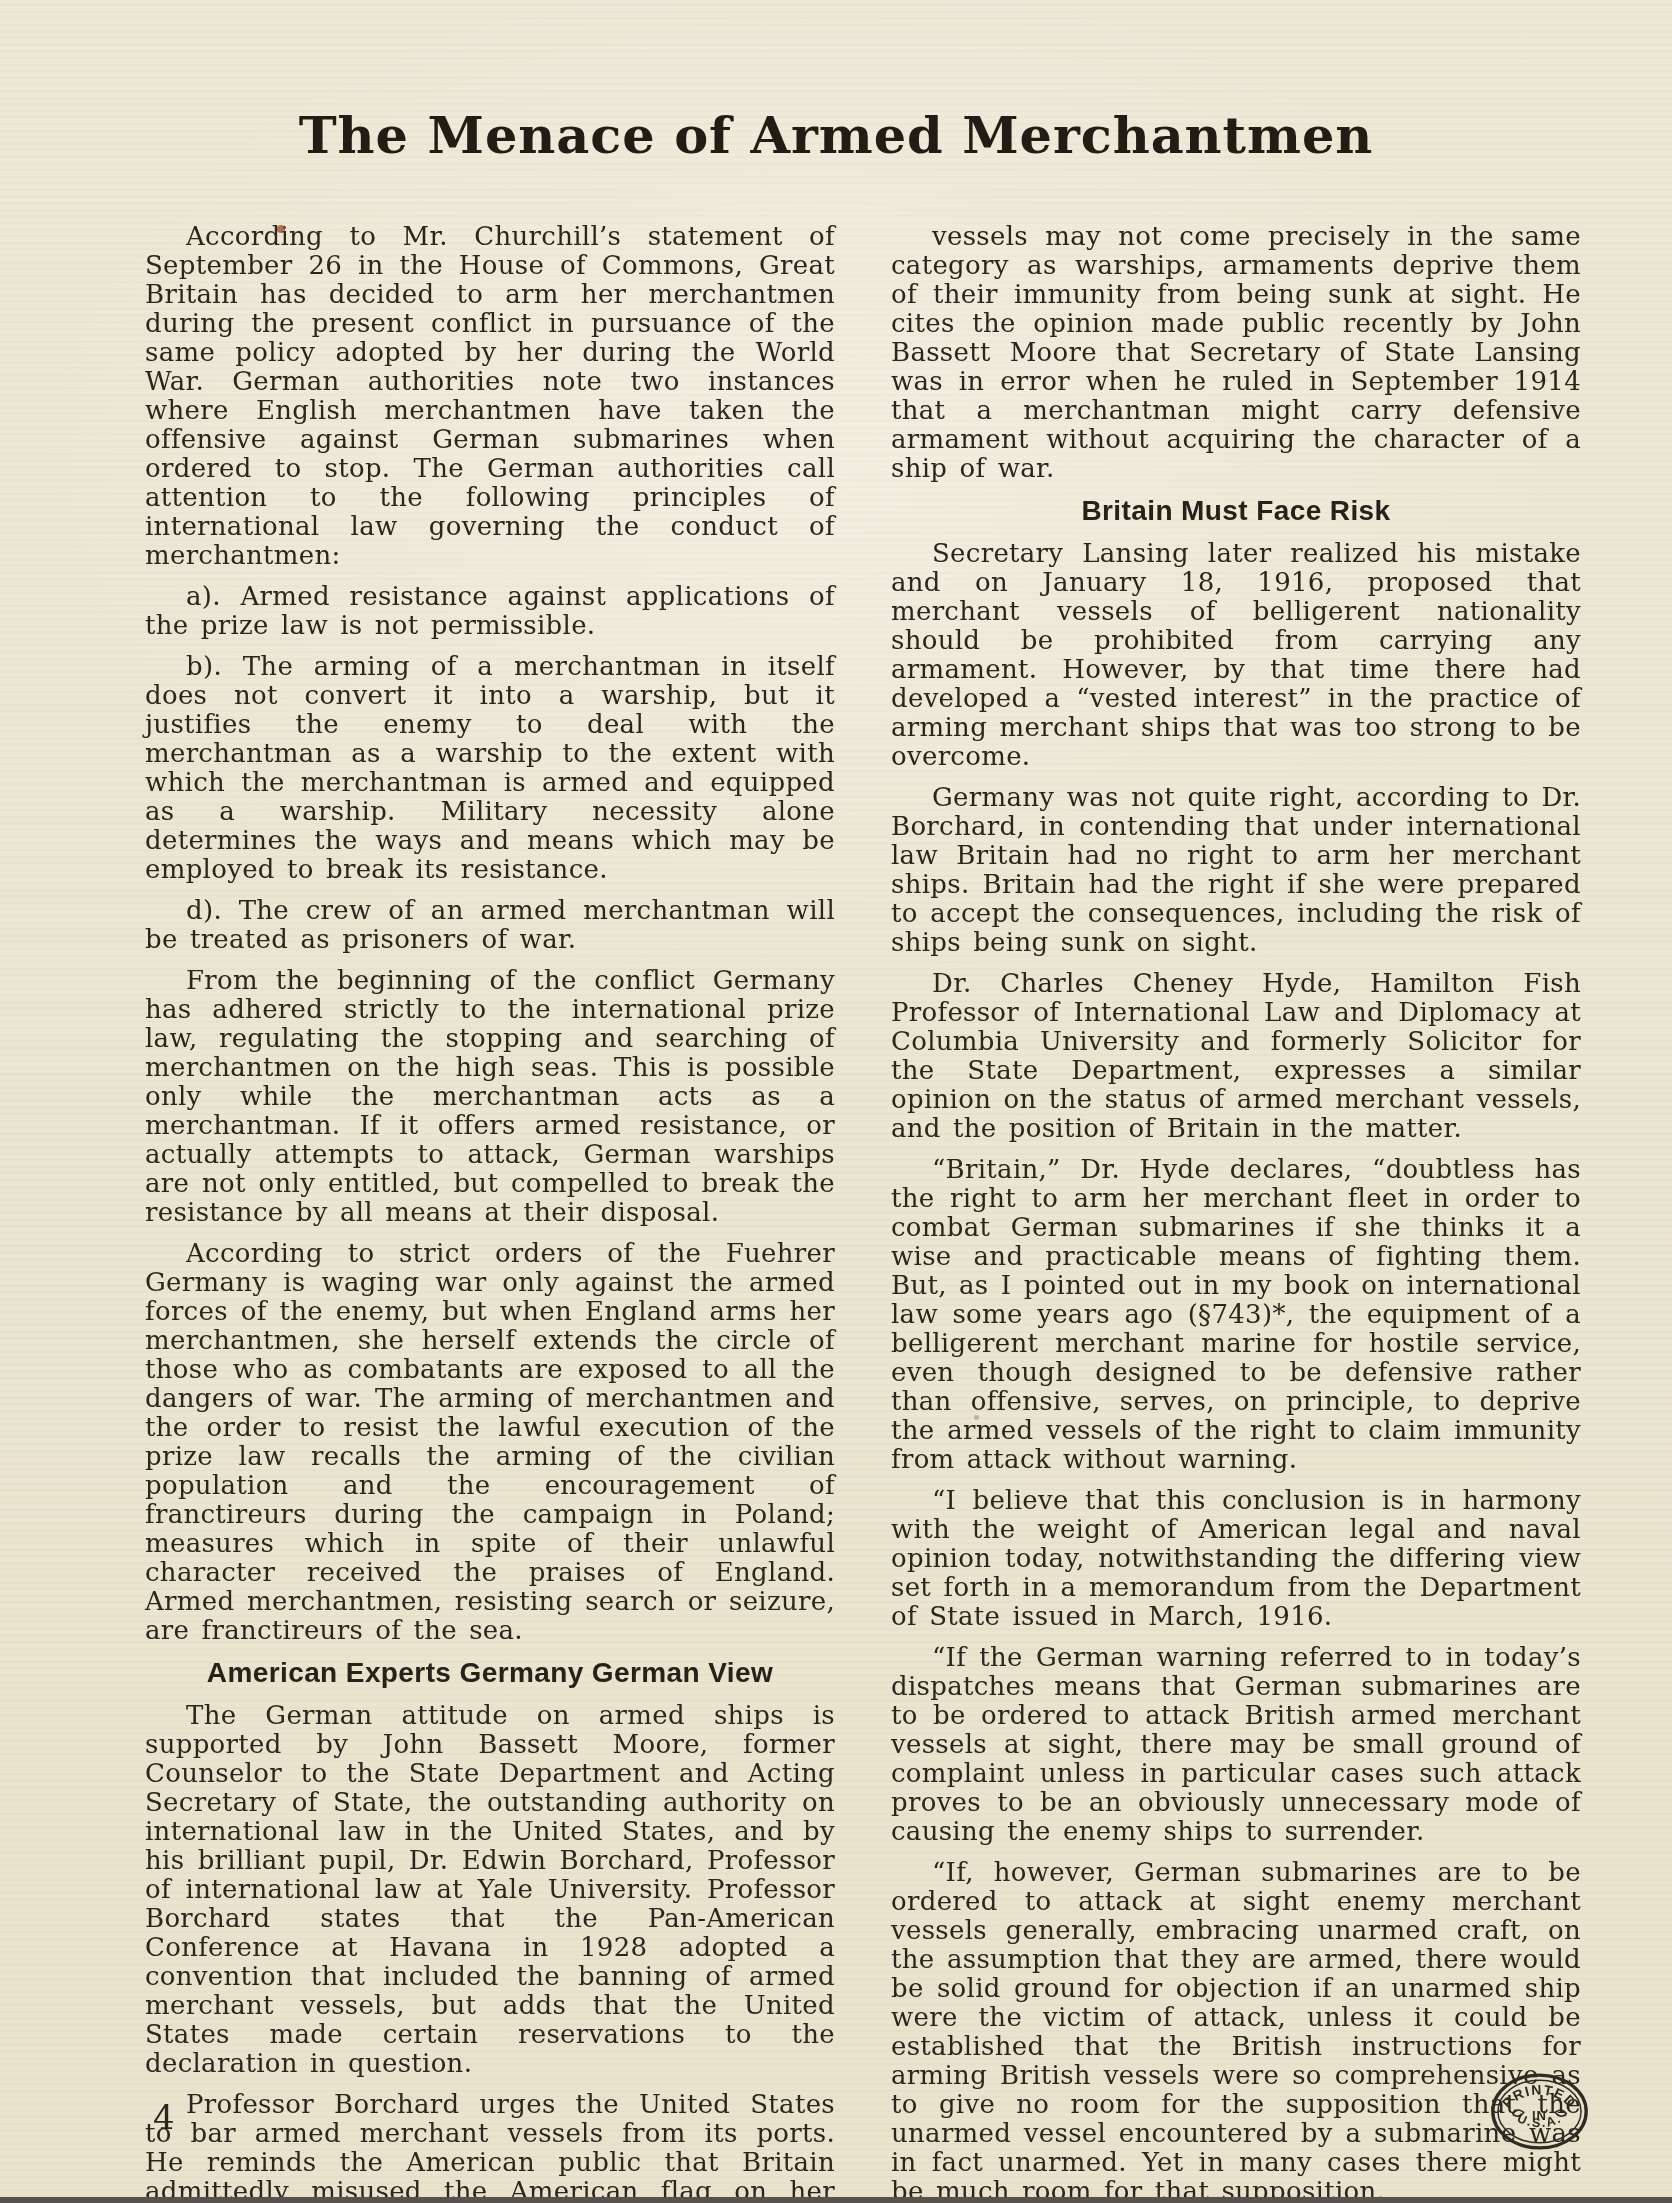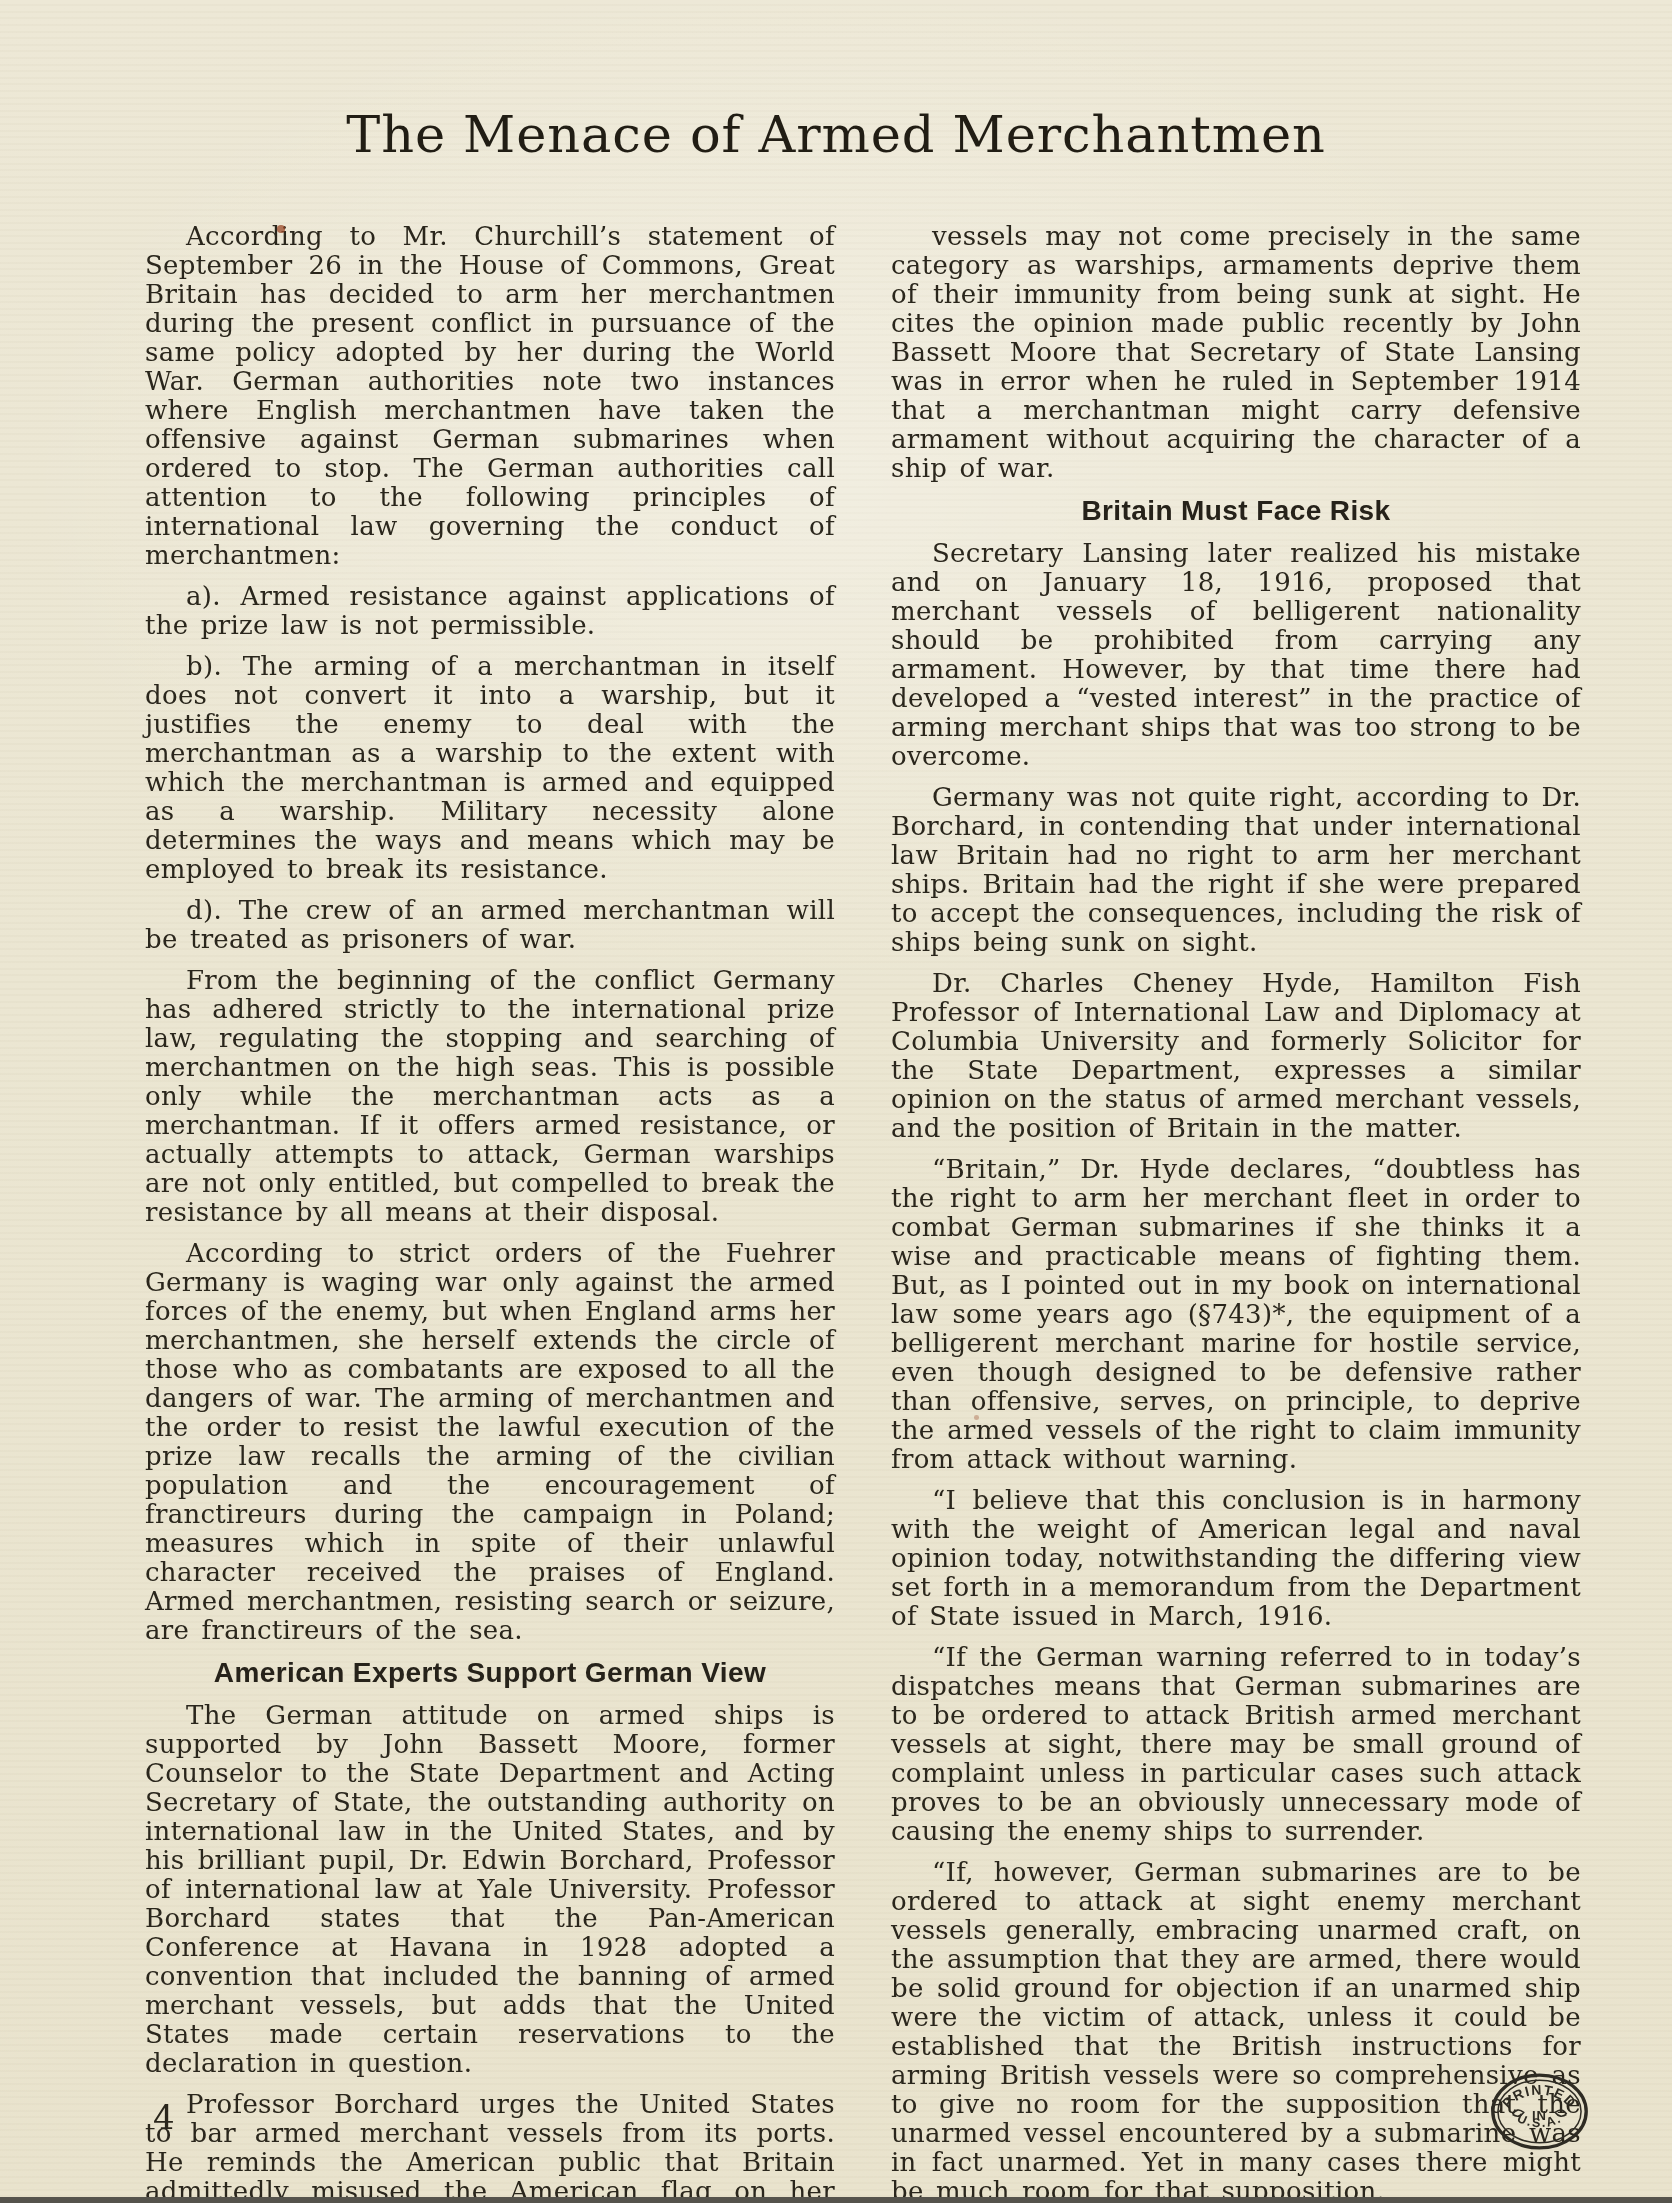--- a/index.html
+++ b/index.html
@@ -15,21 +15,21 @@
       linear-gradient(180deg, #ede8d6 0%, #ebe6d2 45%, #e9e3cd 100%);
     font-family: "DejaVu Serif", serif;
   }
   .title {
     position: absolute;
     top: 105px; left: 0; right: 0;
     margin: 0;
     text-align: center;
     font-family: "DejaVu Serif", serif;
     font-size: 51px;
-    font-weight: normal;
+    font-weight: bold;
     letter-spacing: 0.9px;
     color: #211d14;
   }
   .columns {
     position: absolute;
     top: 210px;
     left: 133px;
     display: flex;
     gap: 32px;
   }
@@ -84,21 +84,21 @@
   <h1 class="title">The Menace of Armed Merchantmen</h1>
 
   <div class="columns">
     <div class="col" id="col-left">
         <p class="para">According to Mr. Churchill’s statement of September 26 in the House of Commons, Great Britain has decided to arm her merchantmen during the present conflict in pursuance of the same policy adopted by her during the World War. German authorities note two instances where English merchantmen have taken the offensive against German submarines when ordered to stop. The German authorities call attention to the following principles of international law governing the conduct of merchantmen:</p>
         <p class="para">a). Armed resistance against applications of the prize law is not permissible.</p>
         <p class="para">b). The arming of a merchantman in itself does not convert it into a warship, but it justifies the enemy to deal with the merchantman as a warship to the extent with which the merchantman is armed and equipped as a warship. Military necessity alone determines the ways and means which may be employed to break its resistance.</p>
         <p class="para">d). The crew of an armed merchantman will be treated as prisoners of war.</p>
         <p class="para">From the beginning of the conflict Germany has adhered strictly to the international prize law, regulating the stopping and searching of merchantmen on the high seas. This is possible only while the merchantman acts as a merchantman. If it offers armed resistance, or actually attempts to attack, German warships are not only entitled, but compelled to break the resistance by all means at their disposal.</p>
         <p class="para">According to strict orders of the Fuehrer Germany is waging war only against the armed forces of the enemy, but when England arms her merchantmen, she herself extends the circle of those who as combatants are exposed to all the dangers of war. The arming of merchantmen and the order to resist the lawful execution of the prize law recalls the arming of the civilian population and the encouragement of franctireurs during the campaign in Poland; measures which in spite of their unlawful character received the praises of England. Armed merchantmen, resisting search or seizure, are franctireurs of the sea.</p>
-        <div class="subhead">American Experts Support German View</div>
+        <div class="subhead">American Experts Germany German View</div>
         <p class="para">The German attitude on armed ships is supported by John Bassett Moore, former Counselor to the State Department and Acting Secretary of State, the outstanding authority on international law in the United States, and by his brilliant pupil, Dr. Edwin Borchard, Professor of international law at Yale University. Professor Borchard states that the Pan-American Conference at Havana in 1928 adopted a convention that included the banning of armed merchant vessels, but adds that the United States made certain reservations to the declaration in question.</p>
         <p class="para">Professor Borchard urges the United States to bar armed merchant vessels from its ports. He reminds the American public that Britain admittedly misused the American flag on her armed merchantmen during the World War to mislead German submarines and attempted to justify the practice as a “war ruse”. The Lusitania, Dr. Borchard insists, flew the American flag on the trip before the one on which she was sunk.</p>
       </div>
     <div class="col" id="col-right">
         <p class="para">vessels may not come precisely in the same category as warships, armaments deprive them of their immunity from being sunk at sight. He cites the opinion made public recently by John Bassett Moore that Secretary of State Lansing was in error when he ruled in September 1914 that a merchantman might carry defensive armament without acquiring the character of a ship of war.</p>
         <div class="subhead">Britain Must Face Risk</div>
         <p class="para">Secretary Lansing later realized his mistake and on January 18, 1916, proposed that merchant vessels of belligerent nationality should be prohibited from carrying any armament. However, by that time there had developed a “vested interest” in the practice of arming merchant ships that was too strong to be overcome.</p>
         <p class="para">Germany was not quite right, according to Dr. Borchard, in contending that under international law Britain had no right to arm her merchant ships. Britain had the right if she were prepared to accept the consequences, including the risk of ships being sunk on sight.</p>
         <p class="para">Dr. Charles Cheney Hyde, Hamilton Fish Professor of International Law and Diplomacy at Columbia University and formerly Solicitor for the State Department, expresses a similar opinion on the status of armed merchant vessels, and the position of Britain in the matter.</p>
         <p class="para">“Britain,” Dr. Hyde declares, “doubtless has the right to arm her merchant fleet in order to combat German submarines if she thinks it a wise and practicable means of fighting them. But, as I pointed out in my book on international law some years ago (§743)*, the equipment of a belligerent merchant marine for hostile service, even though designed to be defensive rather than offensive, serves, on principle, to deprive the armed vessels of the right to claim immunity from attack without warning.</p>

